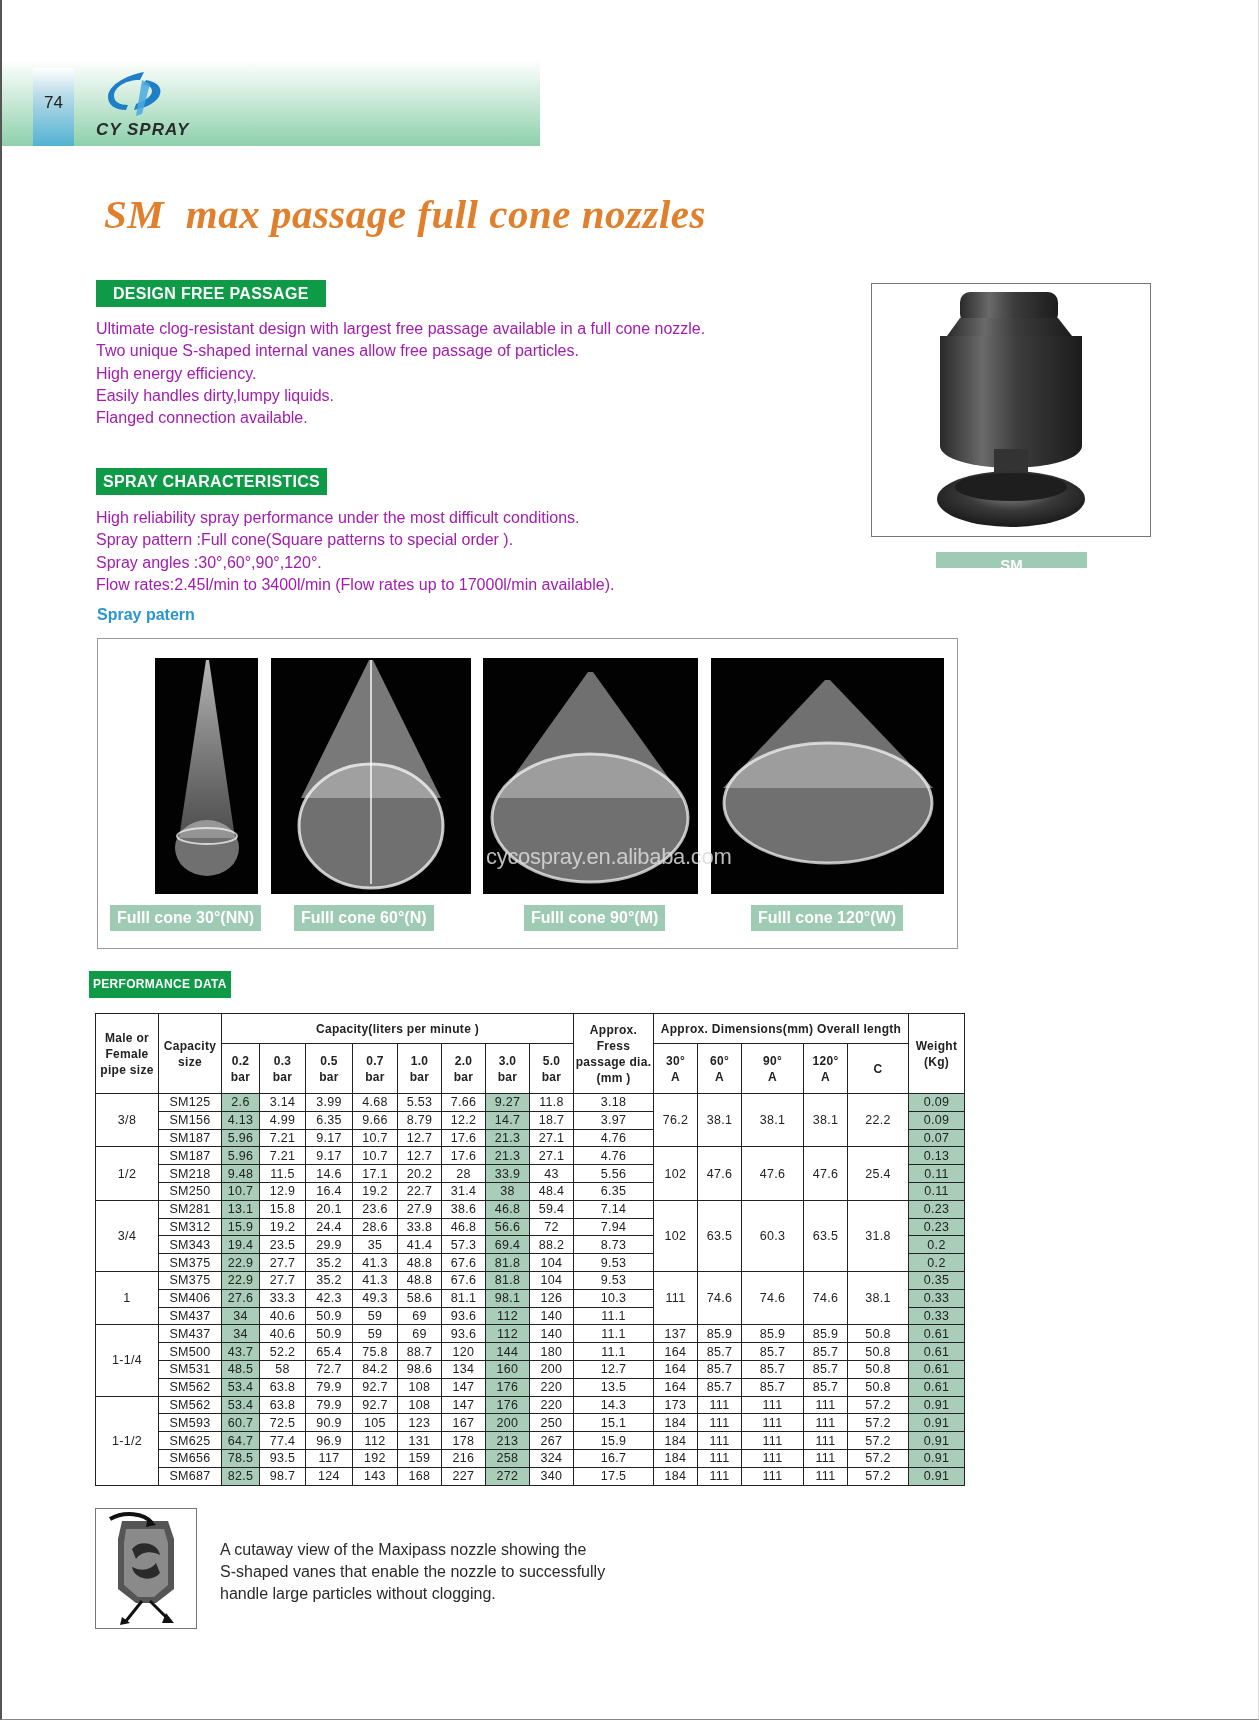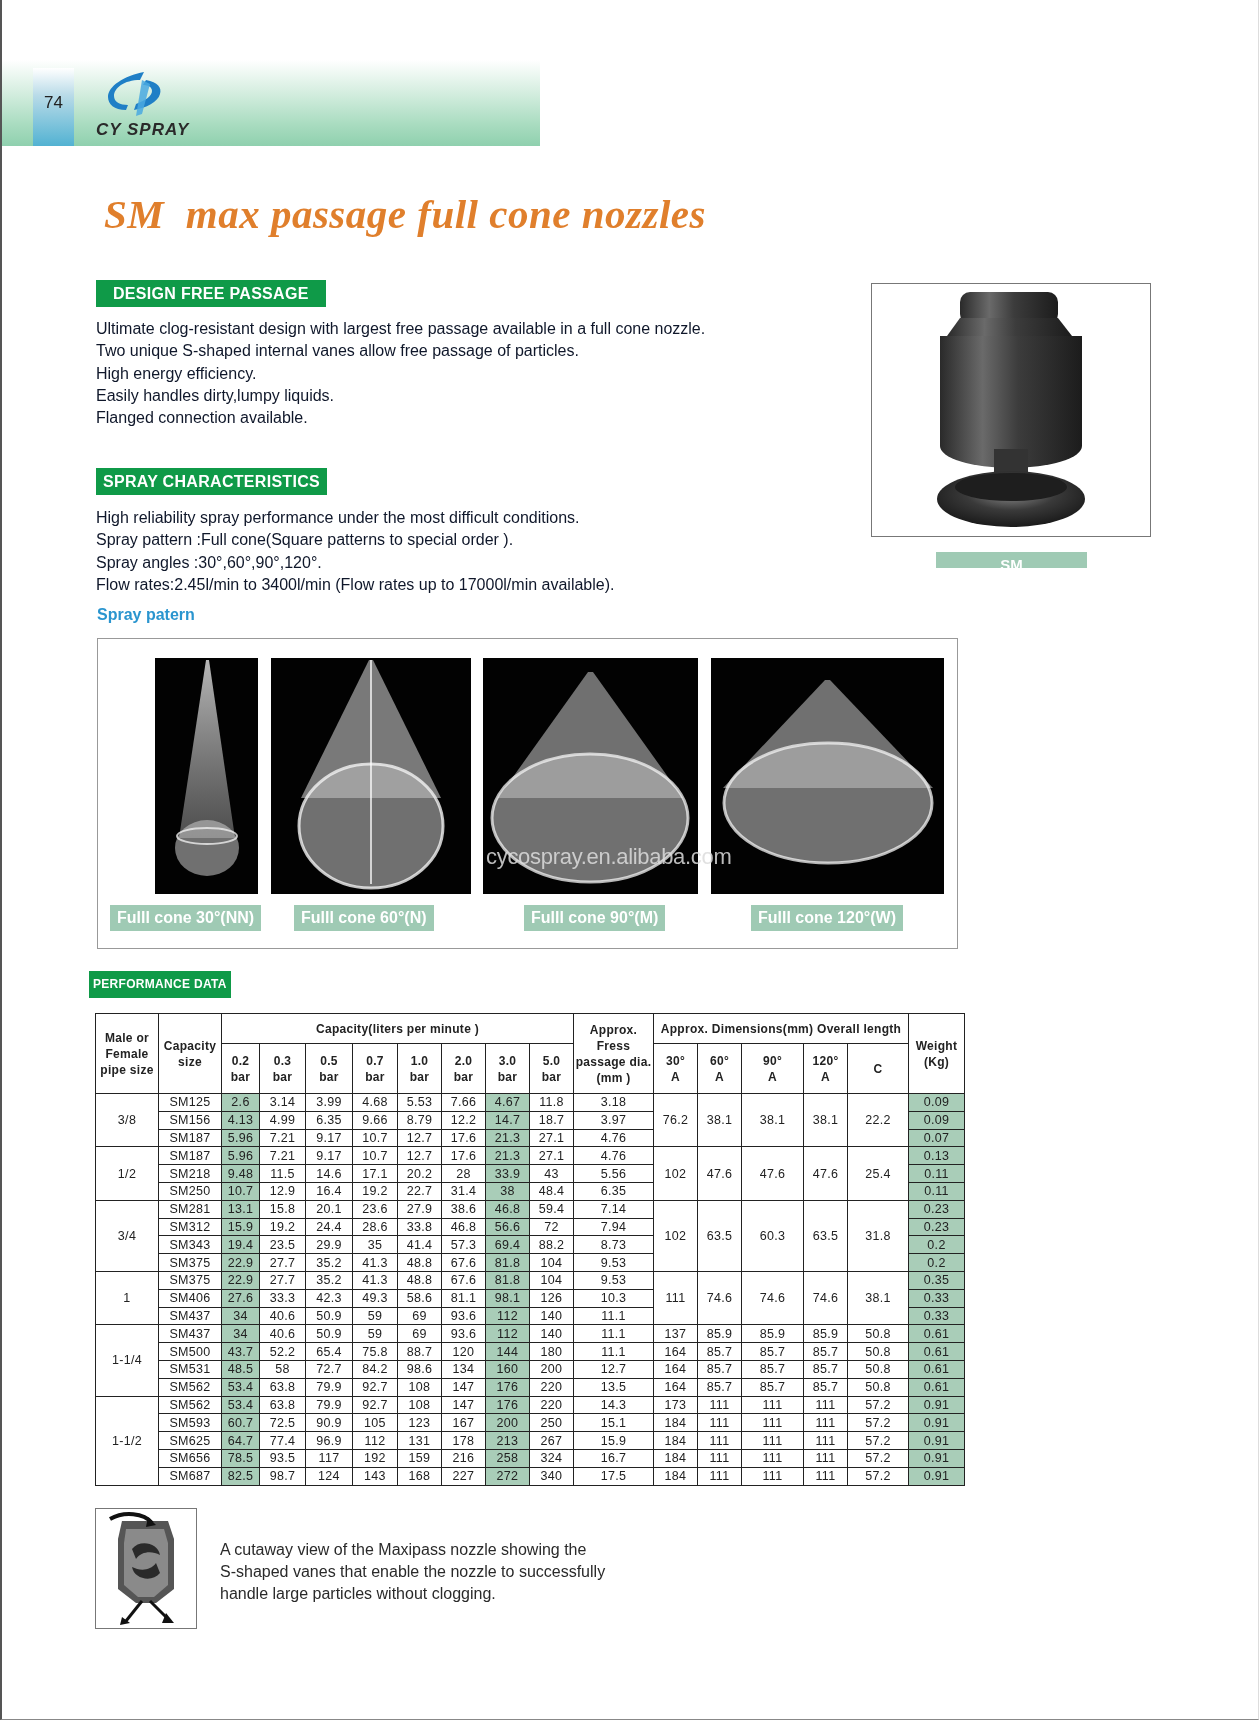--- a/index.html
+++ b/index.html
@@ -14,21 +14,21 @@
     background: linear-gradient(to bottom, #ffffff 0%, #b9dbe8 35%, #52b2d2 100%); }
   .page-num { position: absolute; left: 44px; top: 93px; font-size: 17px; color: #222; }
   .logo-icon { position: absolute; left: 106px; top: 70px; width: 58px; height: 48px; }
   .logo-text { position: absolute; left: 96px; top: 120px; font-size: 17px; font-weight: bold; font-style: italic; color: #2a2a2a; letter-spacing: 1px; }
 
   
   .doc-title { position: absolute; left: 104px; top: 190px; font-family: "Liberation Serif", serif; font-style: italic; font-weight: bold; font-size: 41px; color: #e07f2c; letter-spacing: 0.5px; white-space: pre; }
 
   
   .sec-header { position: absolute; height: 27px; background: #0f9a48; color: #ffffff; font-weight: bold; font-size: 16px; line-height: 27px; padding: 0 17px; letter-spacing: 0.3px; }
-  .body-lines { position: absolute; left: 96px; font-size: 16px; color: #0f172a; line-height: 22.3px; }
+  .body-lines { position: absolute; left: 96px; font-size: 16px; color: #a21caf; line-height: 22.3px; }
   .body-lines div { white-space: nowrap; }
   .sub-title { position: absolute; left: 97px; top: 606px; font-size: 16px; font-weight: bold; color: #2a95cf; }
 
   
   .product-frame { position: absolute; left: 871px; top: 283px; width: 280px; height: 254px; border: 1px solid #777; background: #fff; }
   .product-caption { position: absolute; left: 936px; top: 552px; width: 151px; height: 16px; background: #9fcab4; color: #fff; font-weight: bold; font-size: 15px; text-align: center; line-height: 26px; }
 
   
   .spray-box { position: absolute; left: 97px; top: 638px; width: 861px; height: 311px; border: 1px solid #999; background: #fff; }
   .spray-photo { position: absolute; top: 658px; height: 236px; background: #020202; overflow: hidden; }
@@ -202,21 +202,21 @@
   <tbody id="perf-body">
       <tr>
         <td rowspan="3">3/8</td>
         <td>SM125</td>
         <td class="hl">2.6</td>
         <td>3.14</td>
         <td>3.99</td>
         <td>4.68</td>
         <td>5.53</td>
         <td>7.66</td>
-        <td class="hl">4.67</td>
+        <td class="hl">9.27</td>
         <td>11.8</td>
         <td>3.18</td>
         <td rowspan="3">76.2</td>
         <td rowspan="3">38.1</td>
         <td rowspan="3">38.1</td>
         <td rowspan="3">38.1</td>
         <td rowspan="3">22.2</td>
         <td class="hl">0.09</td>
       </tr>
       <tr>

